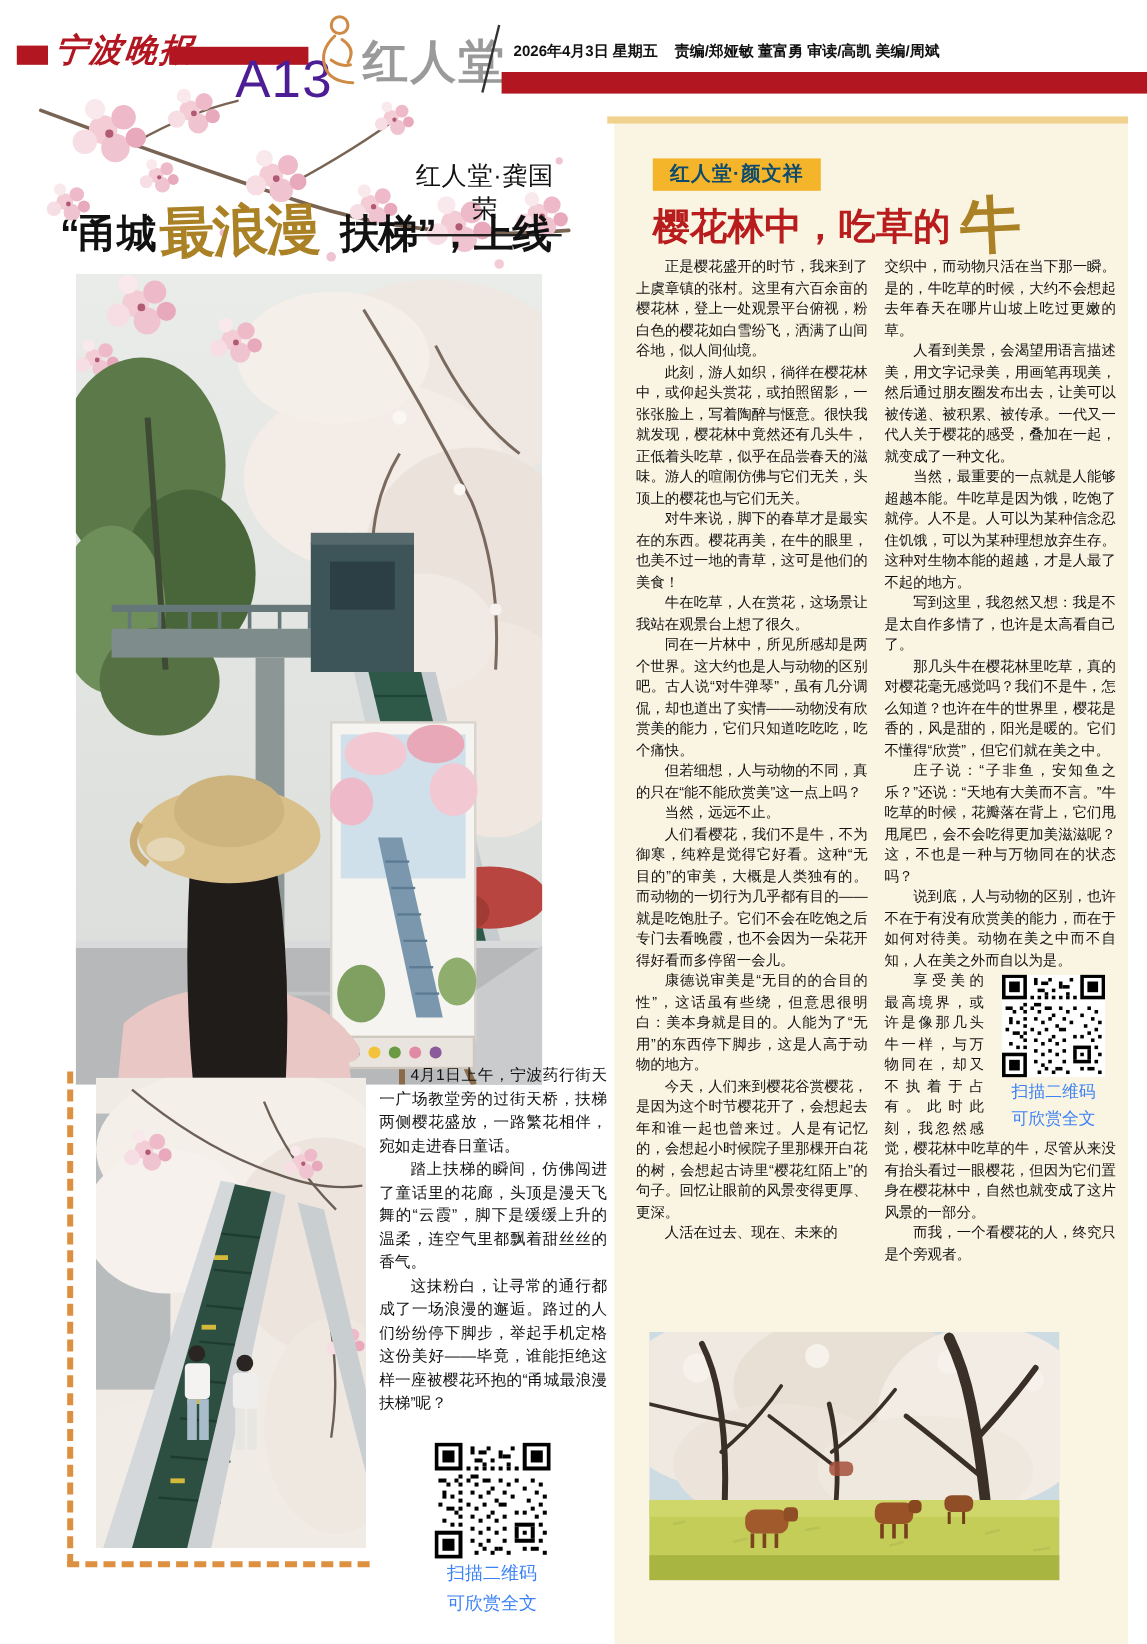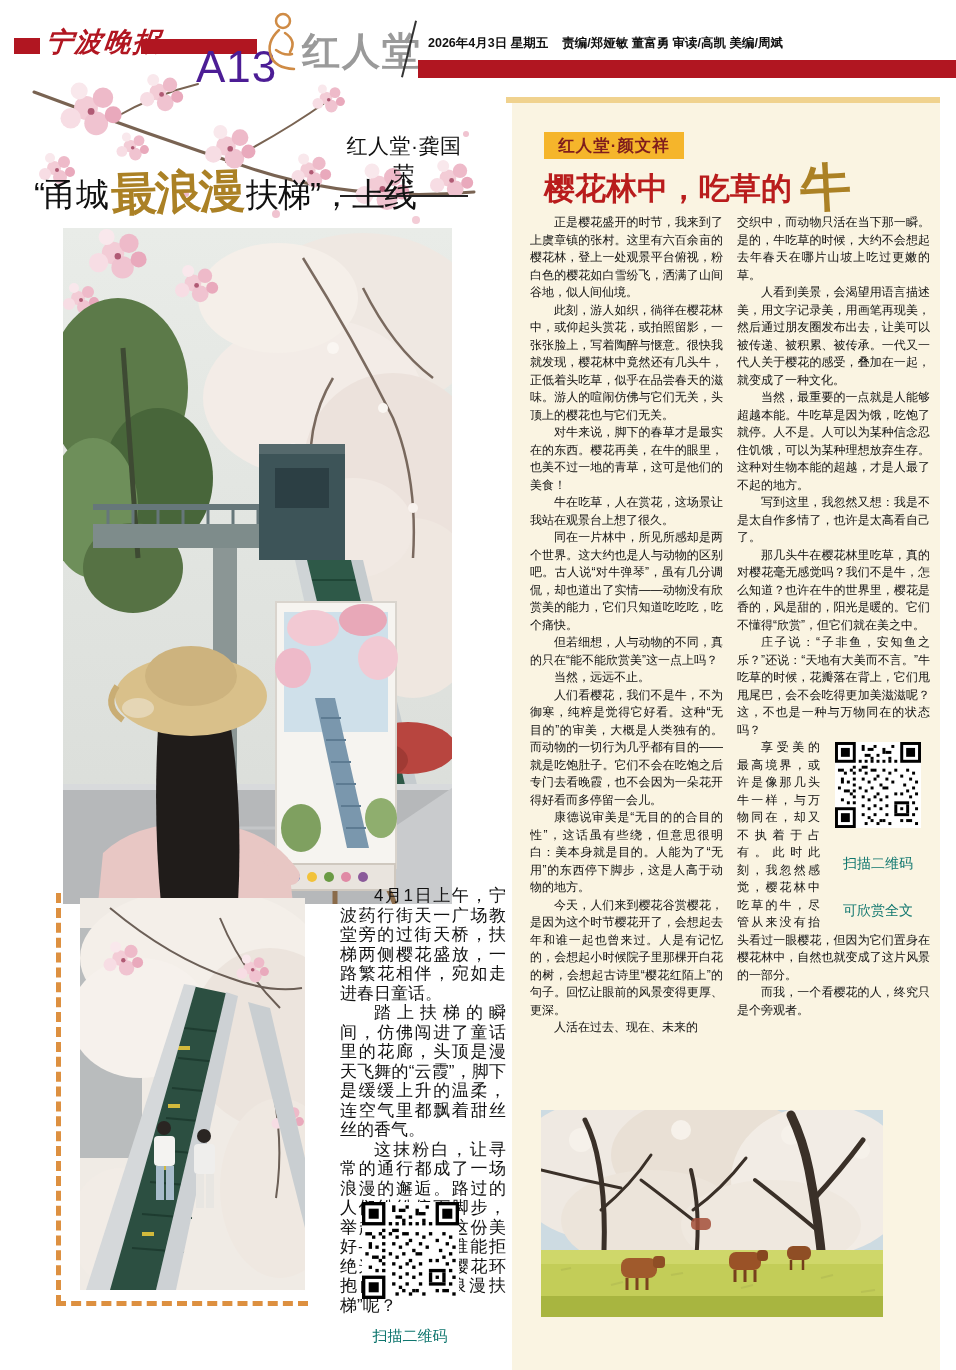--- a/index.html
+++ b/index.html
@@ -17,36 +17,36 @@
   .hdr-slash{ position:absolute; left:408px; top:20px; width:2px; height:58px; background:#333; transform:rotate(14deg); }
   .dateline { position:absolute; left:428px; top:35px; font-size:12.5px; font-weight:bold; color:#111; white-space:nowrap; }
   .dateline span { margin-right:14px; }
   .red-bar2 { position:absolute; left:418px; top:60px; width:538px; height:18px; background:#b11621; }
 
   
   .deco-blossom { position:absolute; left:26px; top:74px; width:452px; height:158px; }
   .byline1 { position:absolute; left:340px; top:132px; width:128px; text-align:center; font-size:21px; color:#111;
              padding-bottom:7px; border-bottom:2px solid #222; letter-spacing:0.5px; }
   .title1 { position:absolute; left:34px; top:160px; width:446px; white-space:nowrap; }
-  .title1 .t-black { font-size:33px; font-weight:normal; color:#111; letter-spacing:-1px; }
+  .title1 .t-black { font-size:33px; font-weight:bold; color:#111; letter-spacing:-1px;margin-left:16px; }
   .title1 .t-gold  { font-family:"Liberation Serif",serif; font-size:46px; font-weight:bold; color:#ab8125;
                      letter-spacing:-2px; display:inline-block; transform:rotate(-2deg) translateY(2px); margin:0 3px; }
   .photo1 { position:absolute; left:63px; top:228px; width:389px; height:676px; overflow:hidden; }
   .dash-v { position:absolute; left:56px; top:893px; height:412px; width:0; border-left:5px dashed #dd9040; }
   .dash-h { position:absolute; left:56px; top:1301px; width:252px; height:0; border-top:5px dashed #dd9040; }
   .photo2 { position:absolute; left:80px; top:898px; width:225px; height:392px; overflow:hidden; }
   .text1  { position:absolute; left:316px; top:886px; width:190px; }
-  .text1 p { font-size:17px; line-height:19.5px; text-align:justify; text-indent:2em; color:#111;margin-left:24px; }
+  .text1 p { font-size:13px; line-height:19.5px; text-align:justify; text-indent:2em; color:#111; }
   .qr1-block { position:absolute; left:330px; top:1202px; width:160px; text-align:center; }
-  .qr-caption { font-size:15px; line-height:25px; color:#0f766e;margin-top:24px; }
+  .qr-caption { font-size:15px; line-height:25px; color:#3b82f6; }
 
   
   .panel { position:absolute; left:512px; top:100px; width:428px; height:1270px; background:#faf4e2; }
   .panel-strip { position:absolute; left:506px; top:97px; width:434px; height:6px; background:#f0d28e; }
-  .badge2 { position:absolute; left:544px; top:132px; width:140px; height:27px; background:#f5b52b; color:#7f1d1d;
+  .badge2 { position:absolute; left:544px; top:132px; width:140px; height:27px; background:#f5b52b; color:#0c4a6e;
             font-size:16.5px; font-weight:bold; text-align:center; line-height:27px; letter-spacing:1px; }
   .title2 { position:absolute; left:544px; top:154px; white-space:nowrap; }
   .title2 .t-black { font-size:31px; font-weight:bold; color:#b91c1c; letter-spacing:0px; }
   .title2 .t-gold  { font-family:"Liberation Serif",serif; font-size:51px; font-weight:bold; color:#ab8125;
                      display:inline-block; transform:rotate(-3deg); margin-left:8px; vertical-align:-6px; }
   .body2 { position:absolute; left:530px; top:214px; width:400px; height:896px; overflow:hidden; }
   .bcol { position:absolute; top:0; }
   .bcol1 { left:0;   width:193px; }
   .bcol2 { left:207px; width:193px; }
   .body2 p { font-size:12px; line-height:17.5px; text-align:justify; text-indent:2em; color:#111; }
@@ -474,20 +474,21 @@
     </div>
     <div class="bcol bcol2">
       <div class="plist plist-a">
 
       <p>交织中，而动物只活在当下那一瞬。是的，牛吃草的时候，大约不会想起去年春天在哪片山坡上吃过更嫩的草。</p>
           <p>人看到美景，会渴望用语言描述美，用文字记录美，用画笔再现美，然后通过朋友圈发布出去，让美可以被传递、被积累、被传承。一代又一代人关于樱花的感受，叠加在一起，就变成了一种文化。</p>
           <p>当然，最重要的一点就是人能够超越本能。牛吃草是因为饿，吃饱了就停。人不是。人可以为某种信念忍住饥饿，可以为某种理想放弃生存。这种对生物本能的超越，才是人最了不起的地方。</p>
           <p>写到这里，我忽然又想：我是不是太自作多情了，也许是太高看自己了。</p>
           <p>那几头牛在樱花林里吃草，真的对樱花毫无感觉吗？我们不是牛，怎么知道？也许在牛的世界里，樱花是香的，风是甜的，阳光是暖的。它们不懂得“欣赏”，但它们就在美之中。</p>
           <p>庄子说：“子非鱼，安知鱼之乐？”还说：“天地有大美而不言。”牛吃草的时候，花瓣落在背上，它们甩甩尾巴，会不会吃得更加美滋滋呢？这，不也是一种与万物同在的状态吗？</p>
+          <p>说到底，人与动物的区别，也许不在于有没有欣赏美的能力，而在于如何对待美。动物在美之中而不自知，人在美之外而自以为是。</p>
         </div>
       <div class="tail">
         <div class="qr2-float">
           <svg width="86" height="86" style="margin:0 auto">
               <use href="#qr"></use>
             </svg>
           <div class="qr-caption">扫描二维码</div>
           <div class="qr-caption">可欣赏全文</div>
         </div>
         <div class="plist plist-b">

